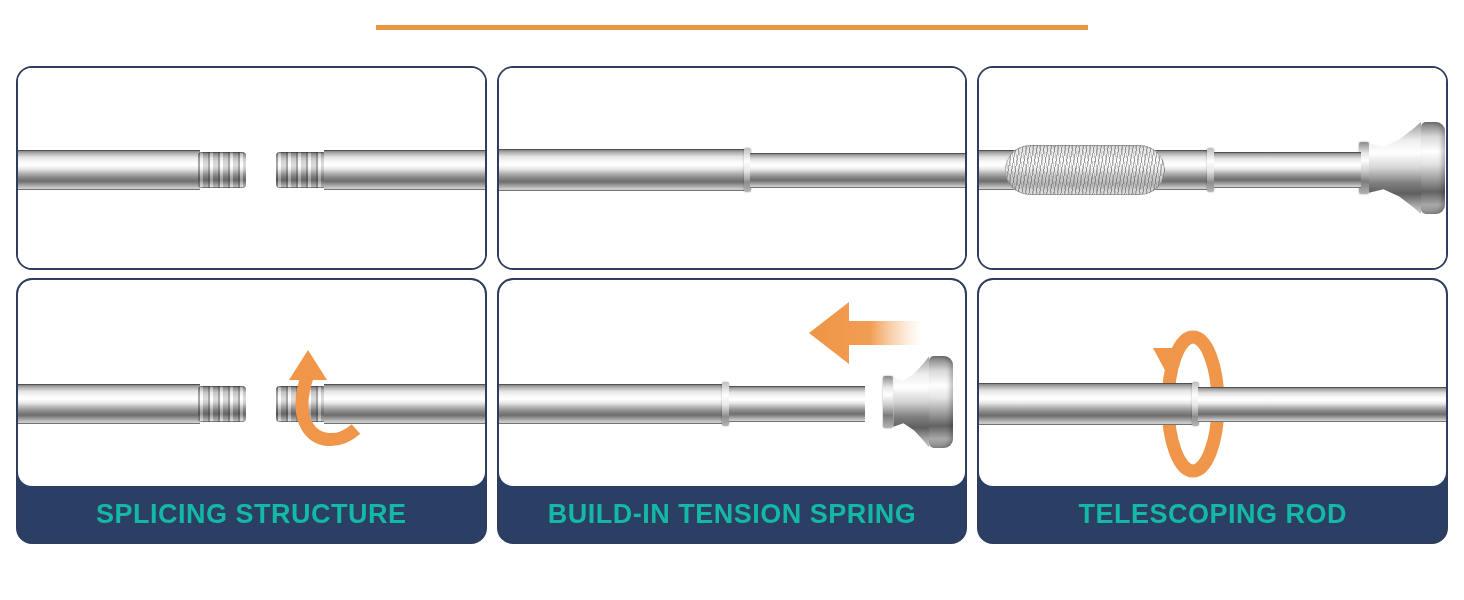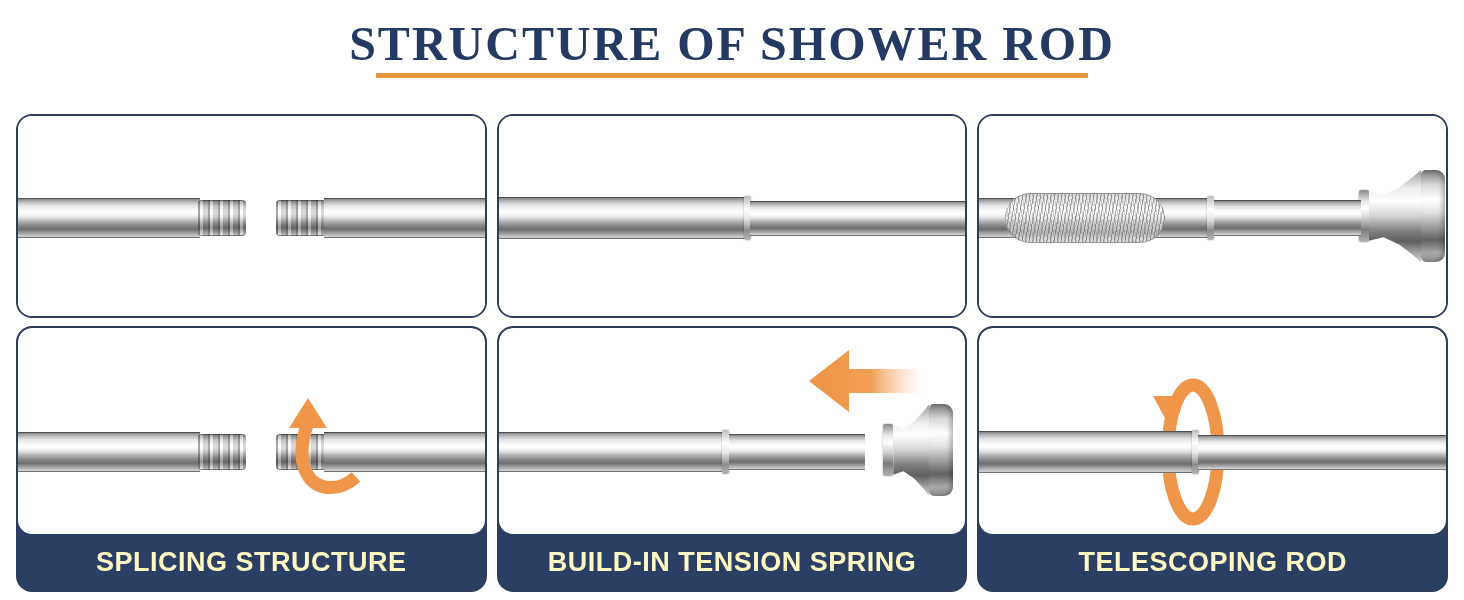--- a/index.html
+++ b/index.html
@@ -27,21 +27,21 @@
   .panel{
     position:relative; border:2px solid var(--border,#2E3D5E);
     border-radius:16px; background:#fff; overflow:hidden;
   }
   .panel.labeled{ background:var(--navy,#2A3F63); }
   .panel-content{ position:absolute; left:0; right:0; top:0; bottom:0; background:#fff; }
   .panel.labeled .panel-content{ bottom:56px; border-radius:14px; }
   .panel-footer{
     position:absolute; left:0; right:0; bottom:0; height:56px;
     display:flex; align-items:center; justify-content:center;
-    color:#fef9c3; font-weight:bold; font-size:27px; letter-spacing:.5px;
+    color:#14b8a6; font-weight:bold; font-size:27px; letter-spacing:.5px;
   }
   
   .rod{
     position:absolute; height:40px;
     background:linear-gradient(180deg,
       #707070 0%, #aeaeae 8%, #e2e2e2 18%, #fafafa 30%, #ffffff 38%,
       #e6e6e6 48%, #b4b4b4 58%, #8a8a8a 68%, #6d6d6d 78%,
       #a3a3a3 88%, #d0d0d0 96%, #9b9b9b 100%);
     box-shadow:inset 0 1px 0 rgba(50,50,50,.55), inset 0 -1px 0 rgba(70,70,70,.55);
   }
@@ -85,21 +85,20 @@
     box-shadow:inset 0 0 0 1px rgba(110,110,110,.55);
   }
   .arrow-svg{ position:absolute; }
   .z1{z-index:1}.z3{z-index:3}
   .rod,.rib,.collar{ z-index:2; }
 </style>
 </head>
 <body>
 
 <div class="header">
-  <h1 class="title">STRUCTURE OF SHOWER ROD</h1>
   <div class="title-underline"></div>
 </div>
 
 <div class="grid">
 
   <div class="panel">
     <div class="panel-content">
       <div class="rod" style="left:0;width:182px;top:82px;"></div>
       <div class="rib" style="left:180px;width:48px;top:84px;"></div>
       <div class="rib" style="left:258px;width:50px;top:84px;"></div>

